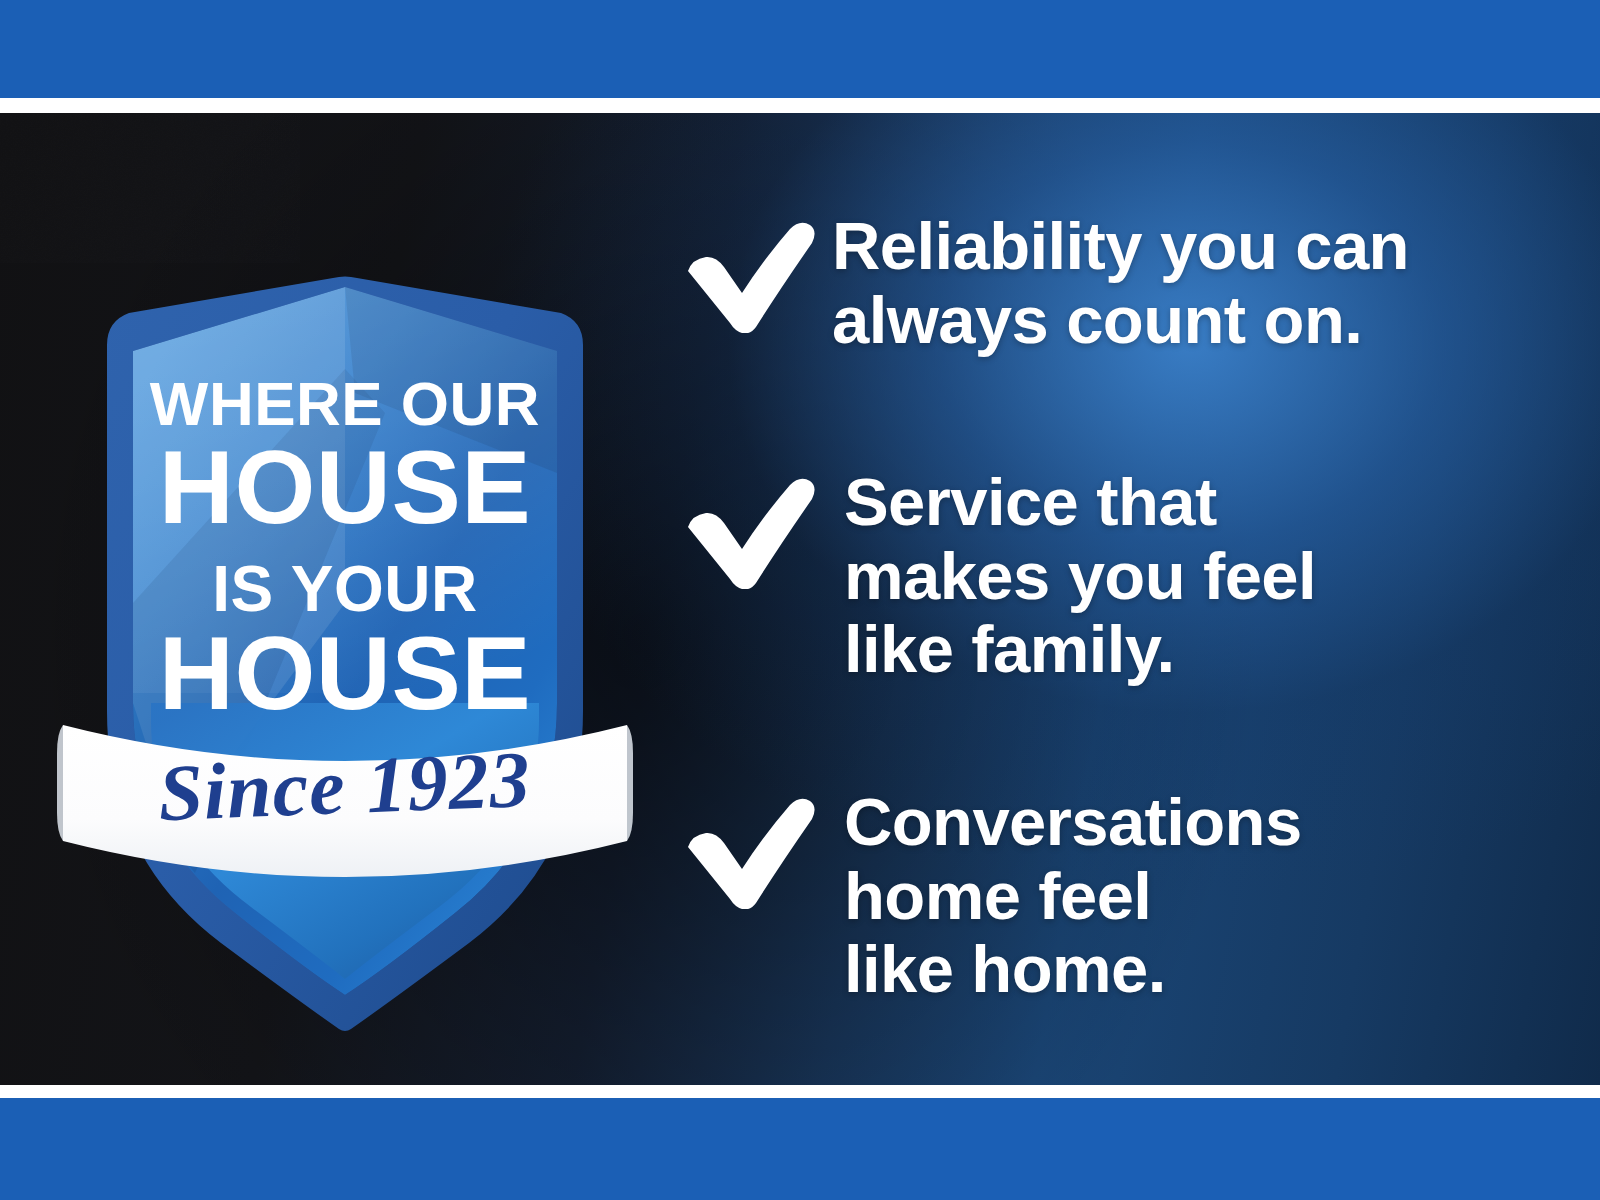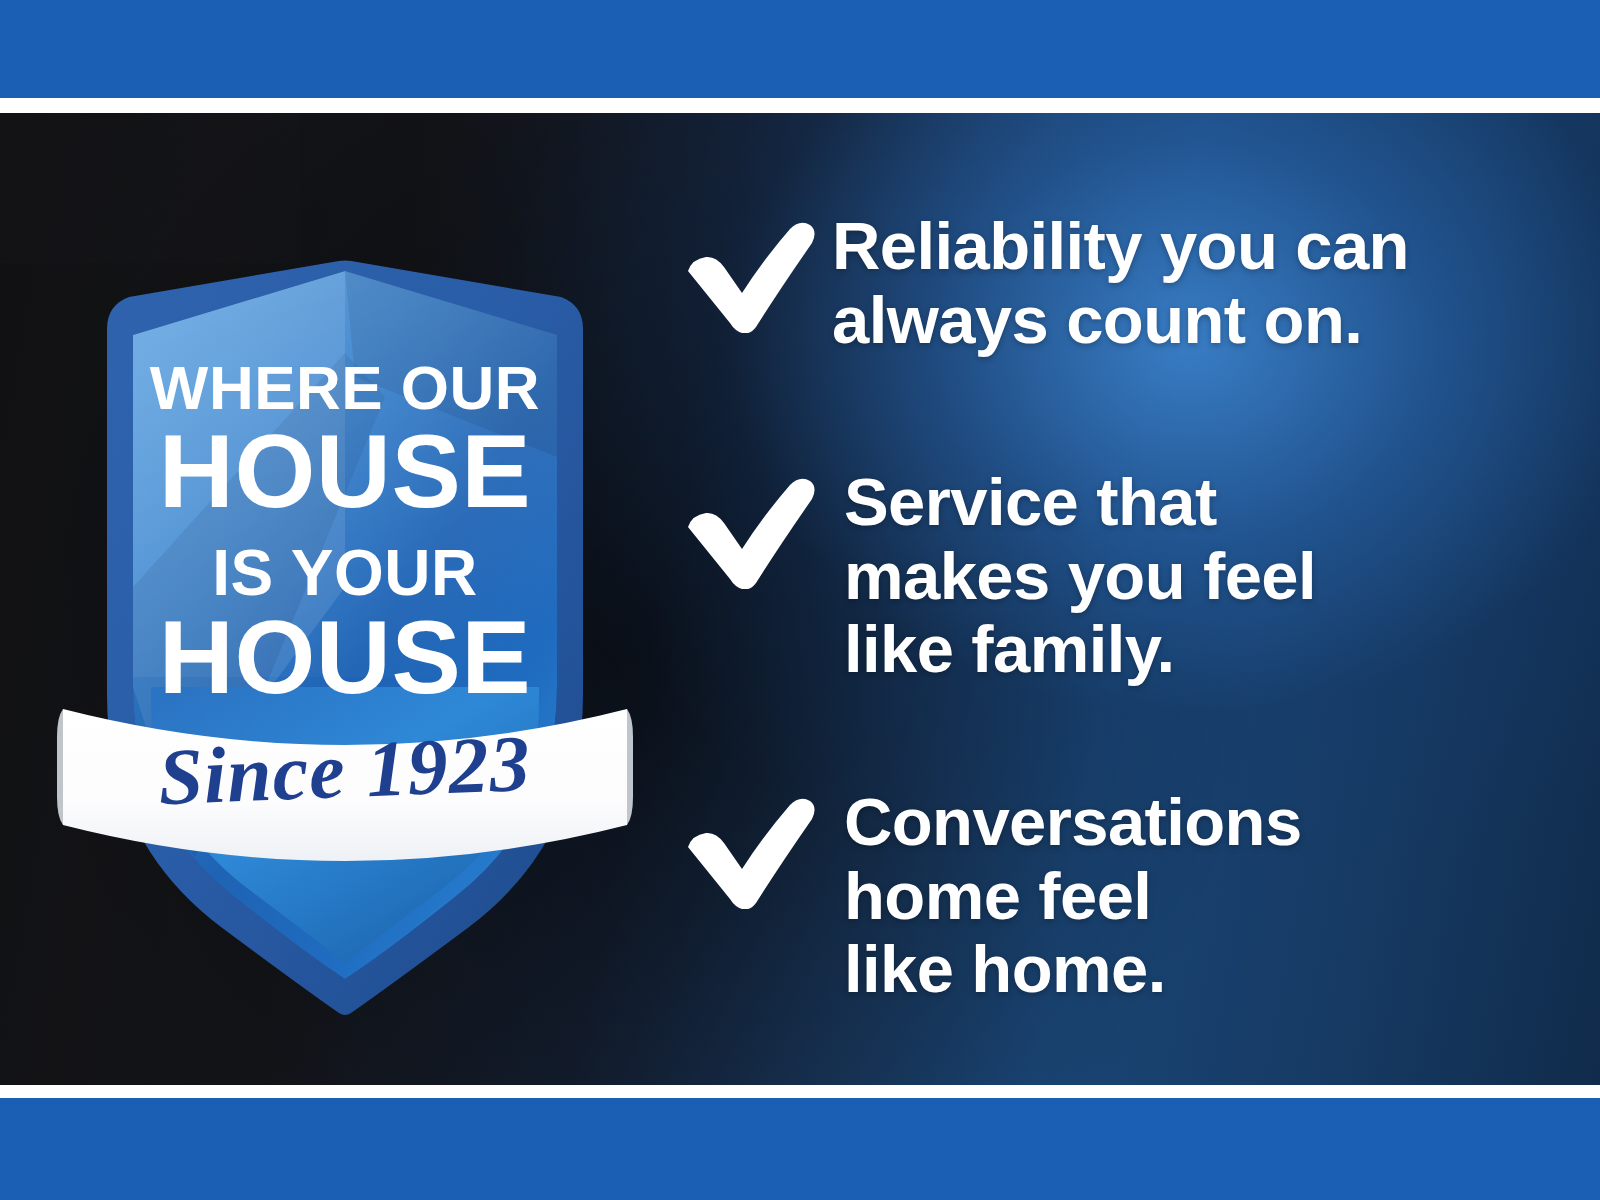--- a/index.html
+++ b/index.html
@@ -101,21 +101,21 @@
   #stage-content {
     position: absolute;
     inset: 0;
     z-index: 3;
   }
 
   
   #badge {
     position: absolute;
     left: 55px;
-    top: 144px;
+    top: 160px;
     width: 580px;
     height: 790px;
   }
   #badge svg { display: block; width: 100%; height: 100%; overflow: visible; }
 
   .badge-line {
     fill: #ffffff;
     font-family: "Liberation Sans", sans-serif;
     font-weight: bold;
     text-anchor: middle;

